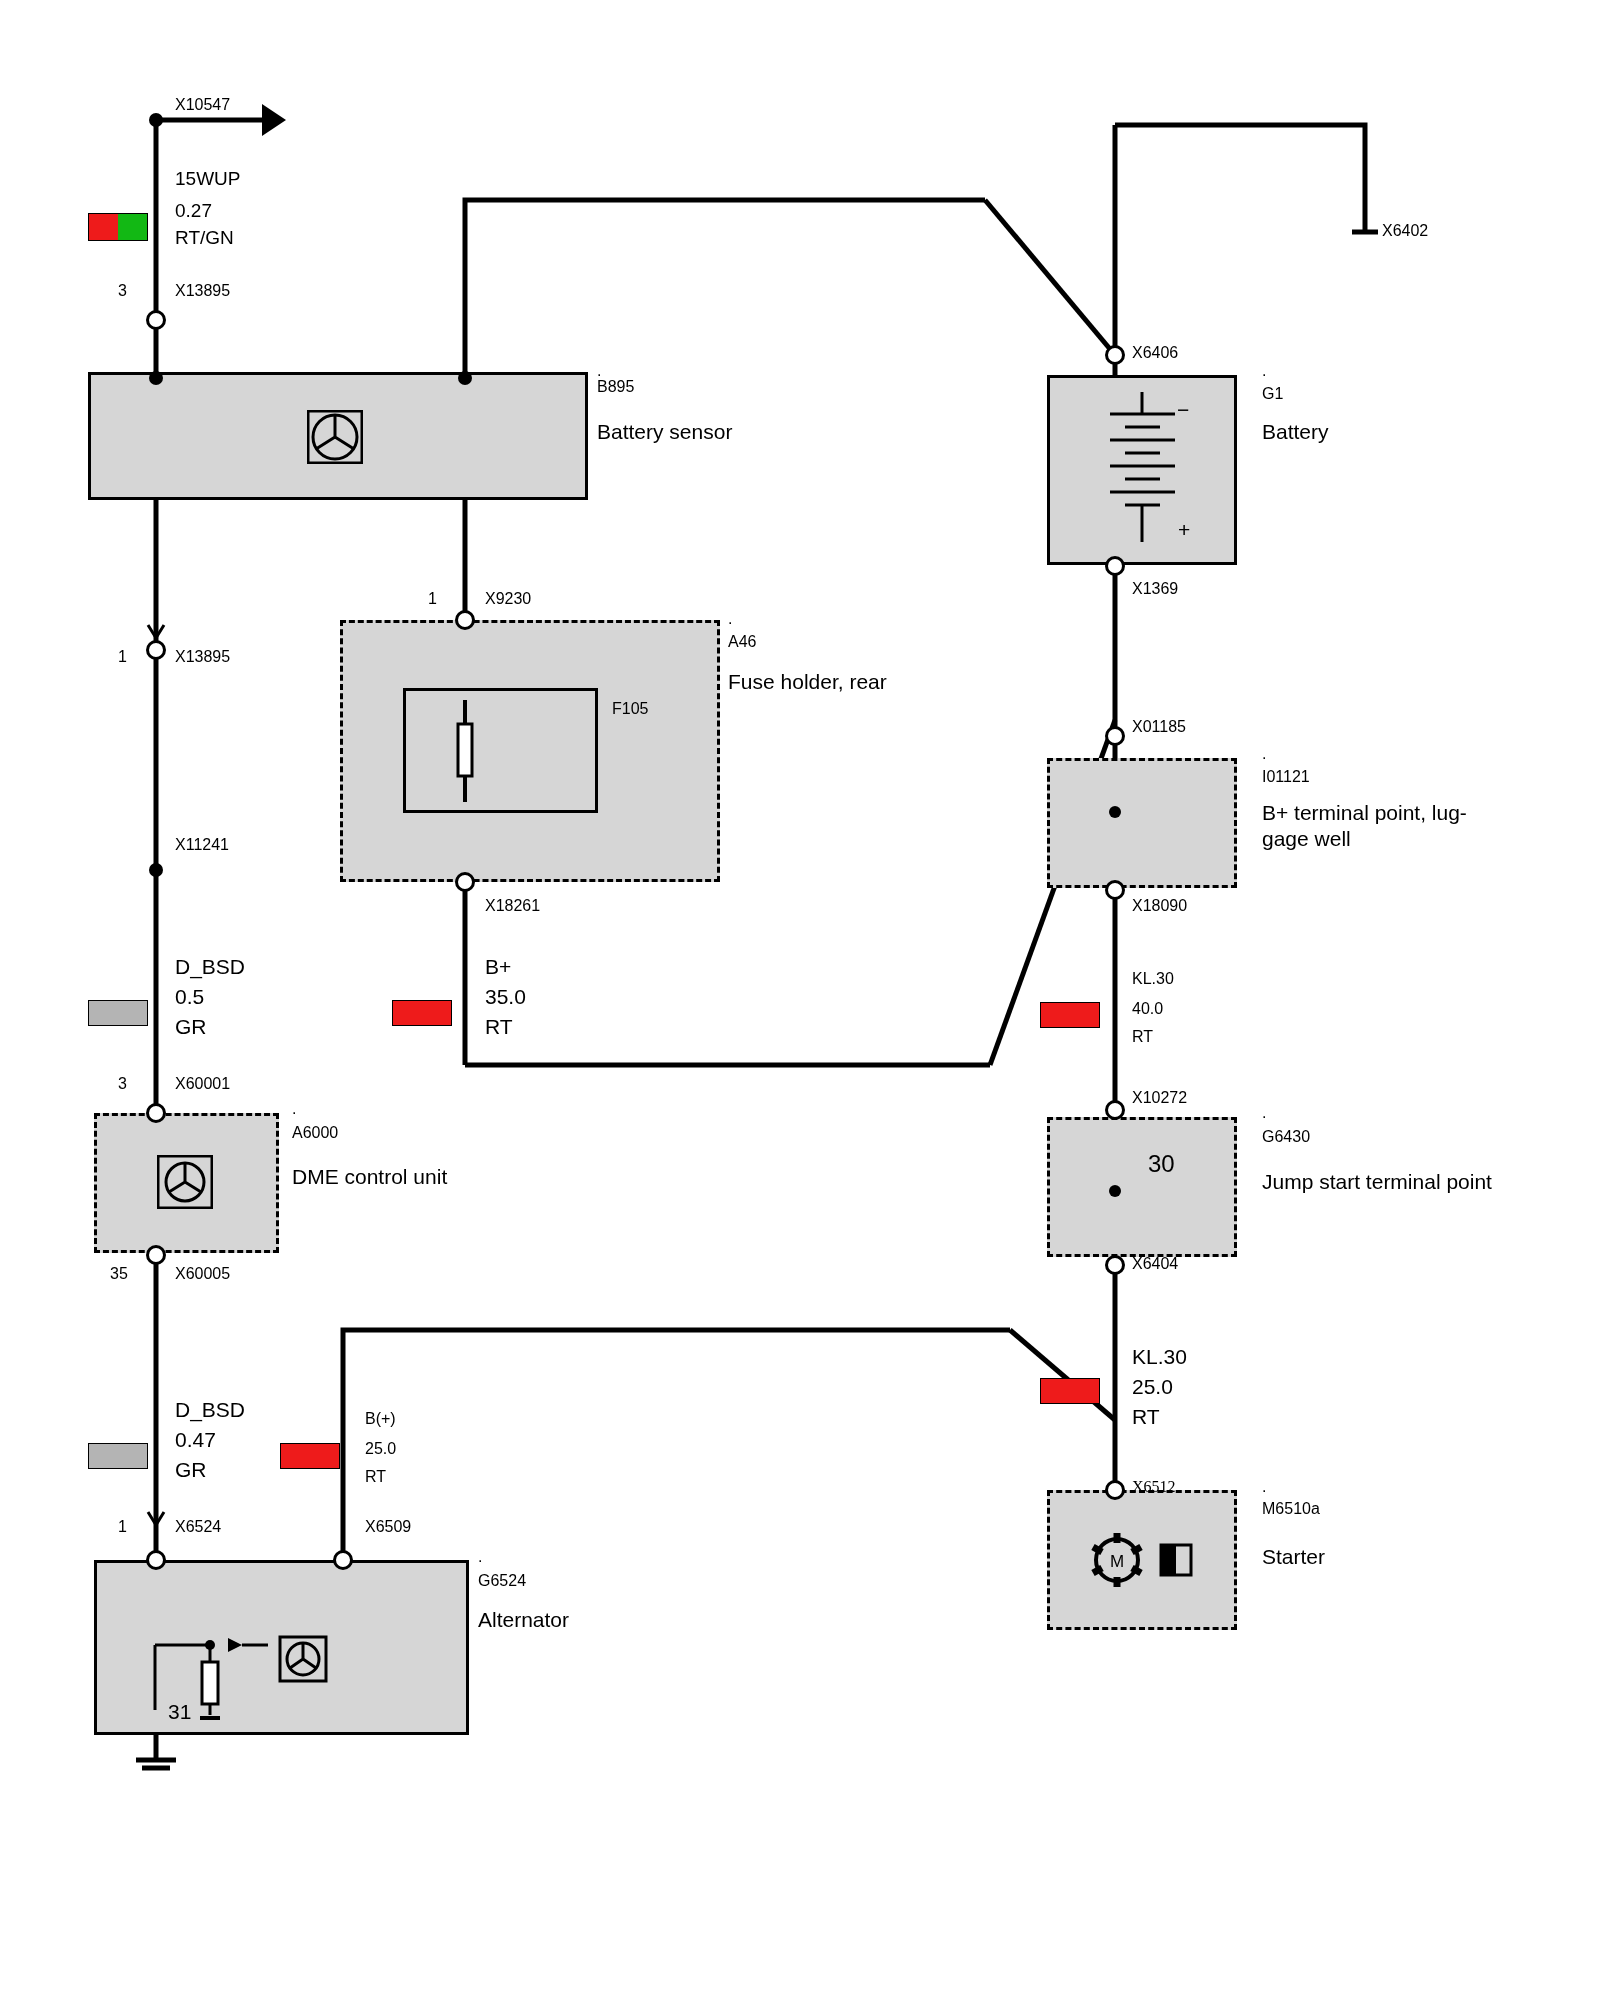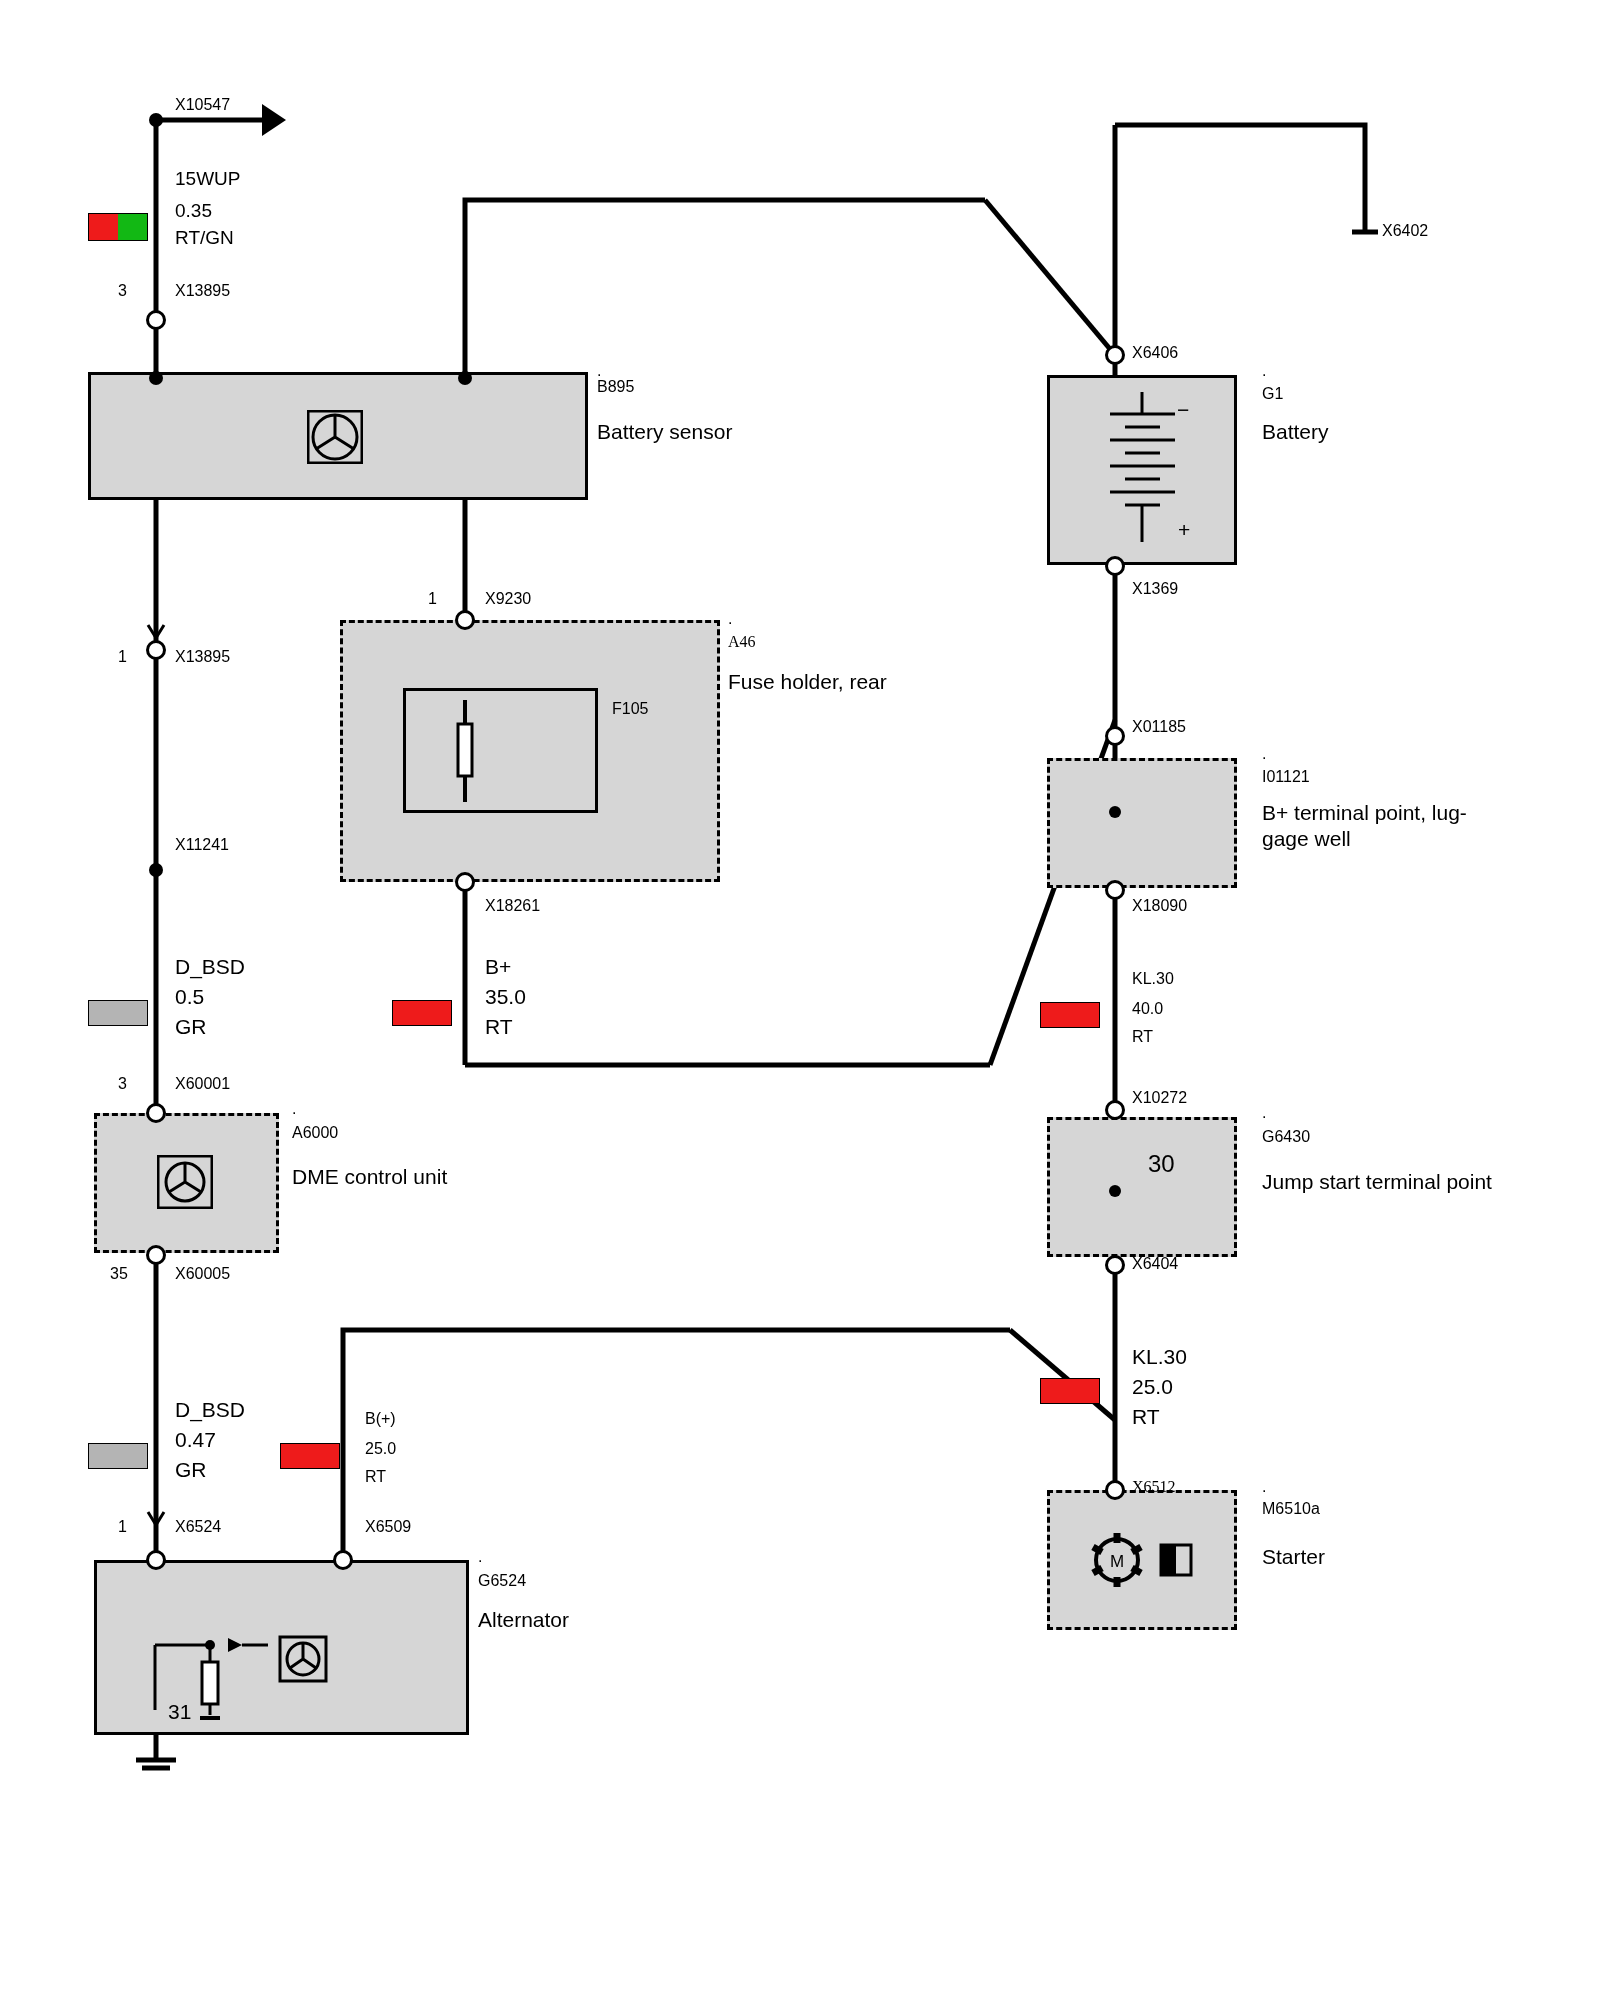--- a/index.html
+++ b/index.html
@@ -112,21 +112,21 @@
       <line x1="50" y1="113" x2="85" y2="113"></line>
       <line x1="67" y1="0" x2="67" y2="22"></line>
       <line x1="67" y1="113" x2="67" y2="150"></line>
     </g>
   </svg>
   <div class="lbl t17" style="left:1177px;top:398px;">−</div>
   <div class="lbl t17" style="left:1178px;top:518px;">+</div>
 
   <div class="box-dash" style="left:340px;top:620px;width:380px;height:262px;"></div>
   <div class="lbl t13" style="left:728px;top:610px;">.</div>
-  <div class="lbl t13" style="left:728px;top:633px;font-family:Liberation Serif, serif;">A46</div>
+  <div class="lbl t13" style="left:728px;top:633px;">A46</div>
   <div class="lbl t17" style="left:728px;top:670px;">Fuse holder, rear</div>
   <div class="inner-box" style="left:403px;top:688px;width:195px;height:125px;"></div>
   <svg style="position:absolute;left:452px;top:700px;" width="26" height="102">
     <rect x="6" y="24" width="14" height="52" fill="#fff" stroke="#000" stroke-width="3"></rect>
     <line x1="13" y1="0" x2="13" y2="24" stroke="#000" stroke-width="4"></line>
     <line x1="13" y1="76" x2="13" y2="102" stroke="#000" stroke-width="4"></line>
   </svg>
   <div class="lbl t13" style="left:612px;top:700px;">F105</div>
 
   <div class="box-dash" style="left:1047px;top:758px;width:190px;height:130px;"></div>
@@ -232,21 +232,21 @@
   <div class="lbl t13" style="left:1132px;top:580px;">X1369</div>
   <div class="lbl t13" style="left:1132px;top:718px;">X01185</div>
   <div class="lbl t13" style="left:1132px;top:897px;">X18090</div>
   <div class="lbl t13" style="left:1132px;top:1089px;">X10272</div>
   <div class="lbl t13" style="left:1132px;top:1255px;">X6404</div>
   <div class="lbl t13" style="left:1132px;top:1478px;font-family:Liberation Serif, serif;">X6512</div>
 
   <div class="swatch" style="left:88px;top:213px;width:60px;height:28px;background:#ee1b1b;"></div>
   <div class="swatch" style="left:118px;top:213px;width:30px;height:28px;background:#12b814;border-left:none;"></div>
   <div class="lbl t15" style="left:175px;top:168px;">15WUP</div>
-  <div class="lbl t15" style="left:175px;top:200px;">0.35</div>
+  <div class="lbl t15" style="left:175px;top:200px;">0.27</div>
   <div class="lbl t15" style="left:175px;top:227px;">RT/GN</div>
 
   <div class="swatch" style="left:88px;top:1000px;width:60px;height:26px;background:#b4b4b4;"></div>
   <div class="lbl t17" style="left:175px;top:955px;">D_BSD</div>
   <div class="lbl t17" style="left:175px;top:985px;">0.5</div>
   <div class="lbl t17" style="left:175px;top:1015px;">GR</div>
 
   <div class="swatch" style="left:392px;top:1000px;width:60px;height:26px;background:#ee1b1b;"></div>
   <div class="lbl t17" style="left:485px;top:955px;">B+</div>
   <div class="lbl t17" style="left:485px;top:985px;">35.0</div>

